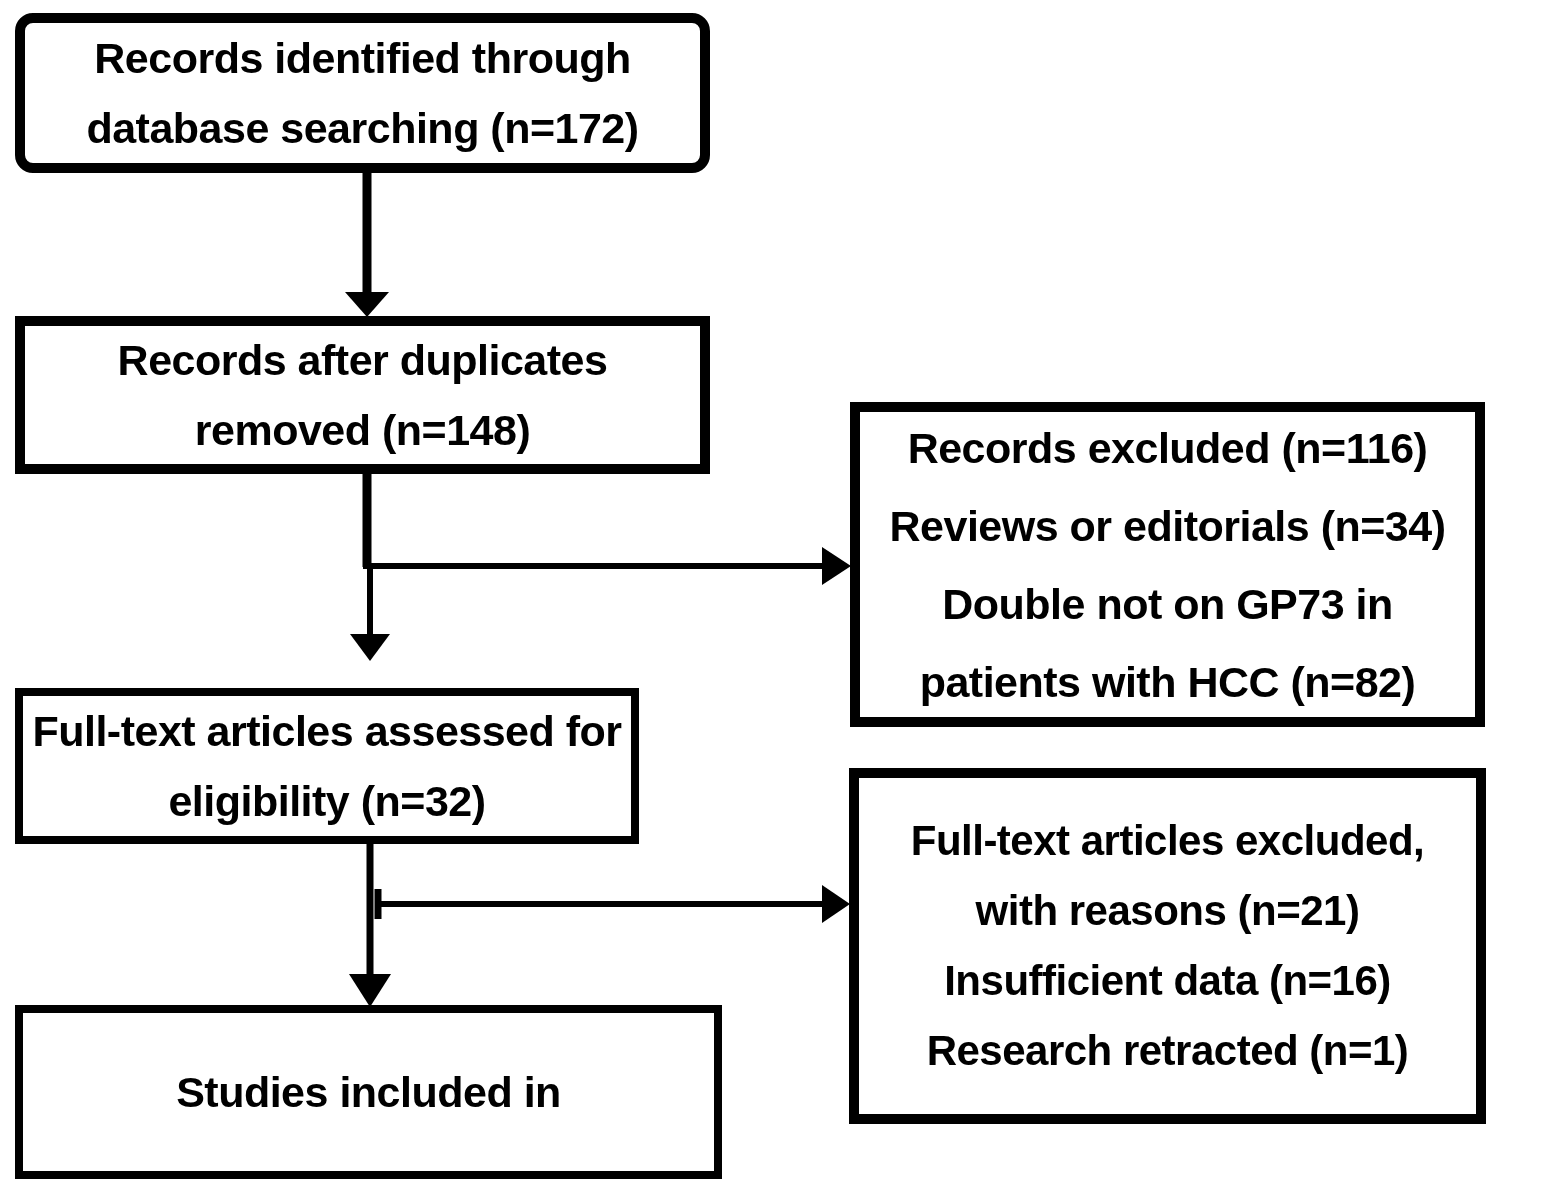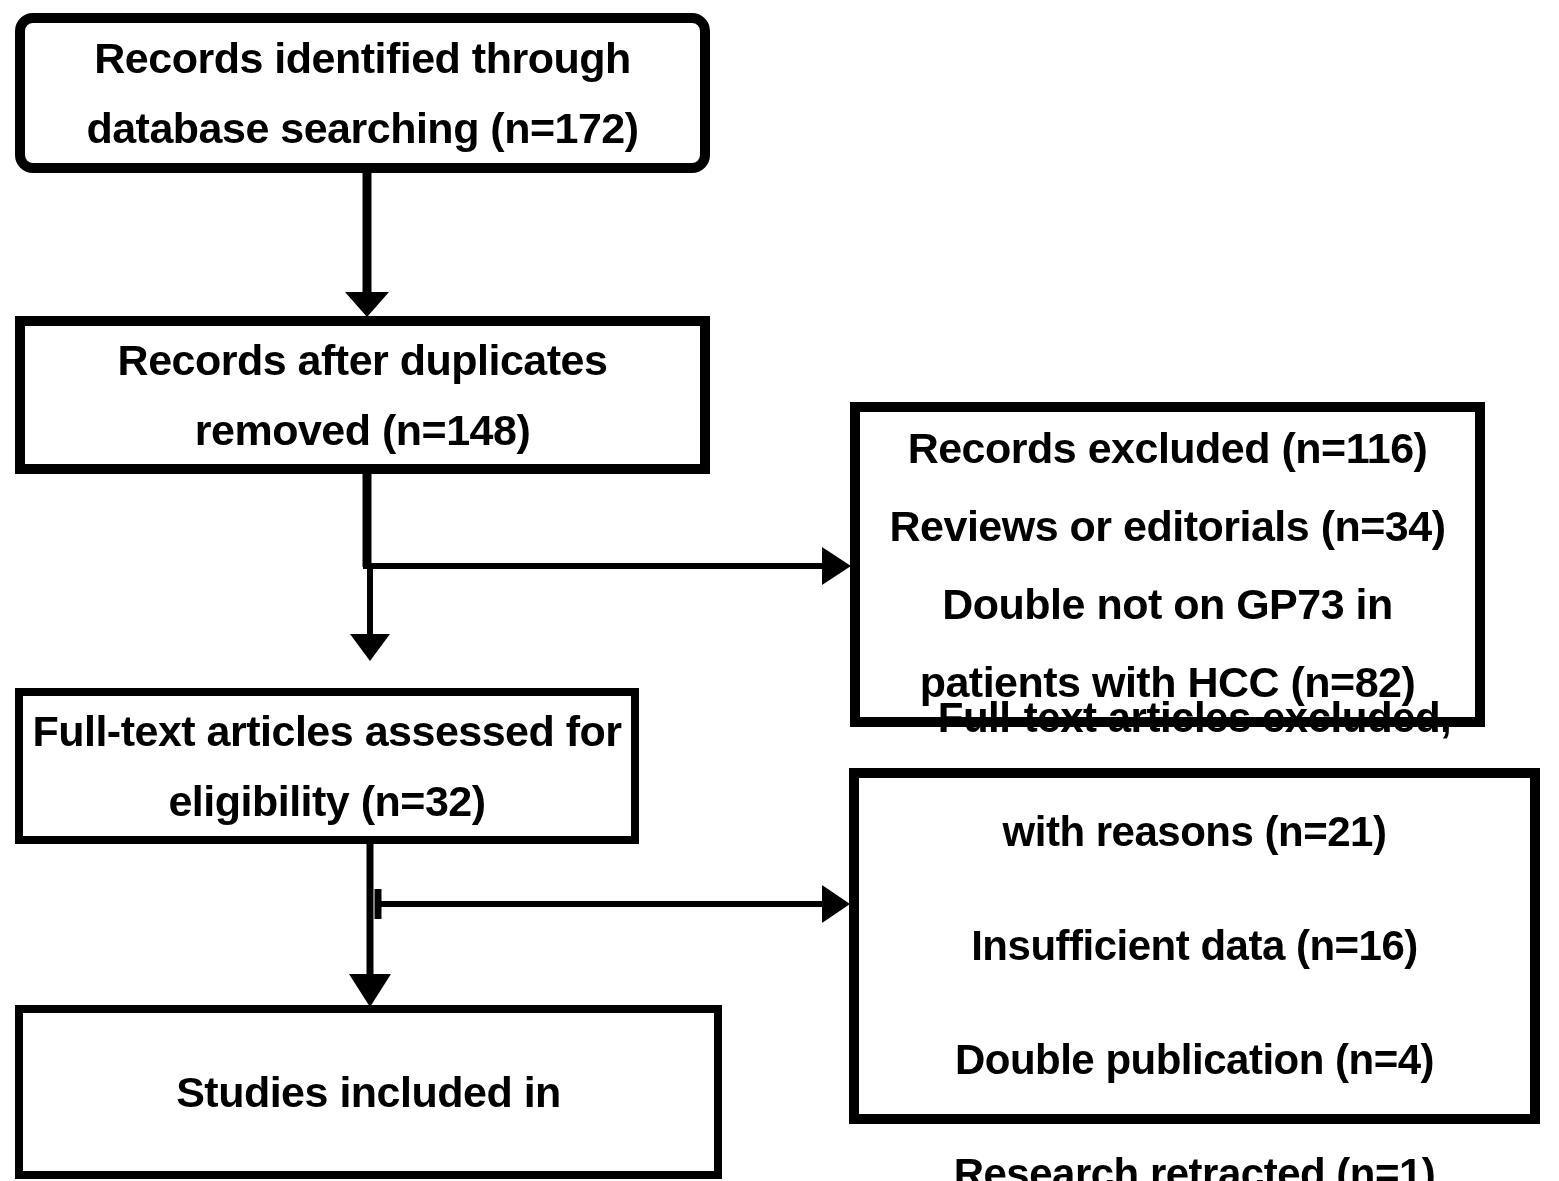--- a/index.html
+++ b/index.html
@@ -40,21 +40,21 @@
     font-size: 43px;
     line-height: 70px;
     white-space: nowrap;
     letter-spacing: -0.5px;
   }
   #box-identified   { left: 15px;  top: 13px;   width: 695px; height: 160px; border-radius: 18px; }
   #box-dedup        { left: 15px;  top: 316px;  width: 695px; height: 158px; }
   #box-fulltext     { left: 15px;  top: 688px;  width: 624px; height: 156px; border-width: 8px; }
   #box-included     { left: 15px;  top: 1005px; width: 707px; height: 174px; border-width: 8px; }
   #box-rexcluded    { left: 850px; top: 402px;  width: 635px; height: 325px; }
-  #box-ftexcluded   { left: 849px; top: 768px;  width: 691px; height: 356px; gap: 44px; }
+  #box-ftexcluded   { left: 849px; top: 768px;  width: 637px; height: 356px; }
   #box-rexcluded .line  { line-height: 78px; }
   #box-ftexcluded .line { line-height: 70px; font-size: 42px; }
 </style>
 </head>
 <body>
 
 <div class="canvas">
 
   <svg class="connectors" viewBox="0 0 1559 1181" xmlns="http://www.w3.org/2000/svg">
 
@@ -97,17 +97,16 @@
     <span class="line">Records excluded (n=116)</span>
     <span class="line">Reviews or editorials (n=34)</span>
     <span class="line">Double not on GP73 in</span>
     <span class="line">patients with HCC (n=82)</span>
   </div>
 
   <div class="box" id="box-ftexcluded">
     <span class="line">Full-text articles excluded,</span>
     <span class="line">with reasons (n=21)</span>
     <span class="line">Insufficient data (n=16)</span>
-    <span class="line">Double publication (n=4)</span>
     <span class="line">Research retracted (n=1)</span>
   </div>
 
 </div>
 
 </body></html>

